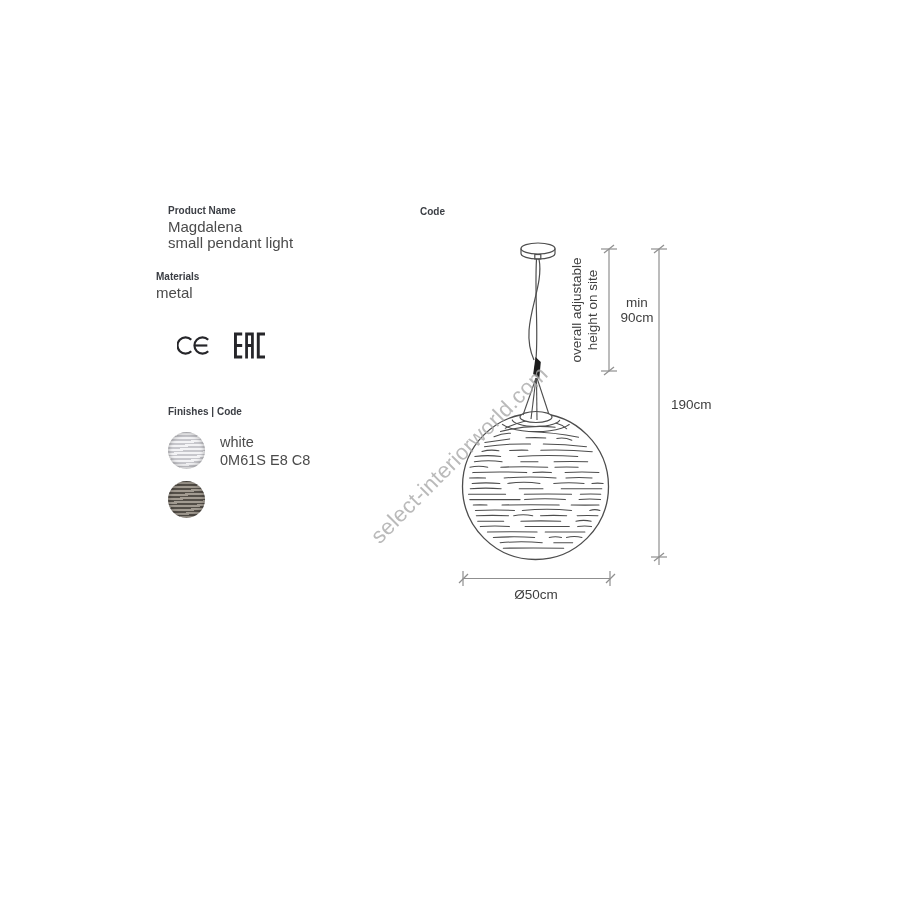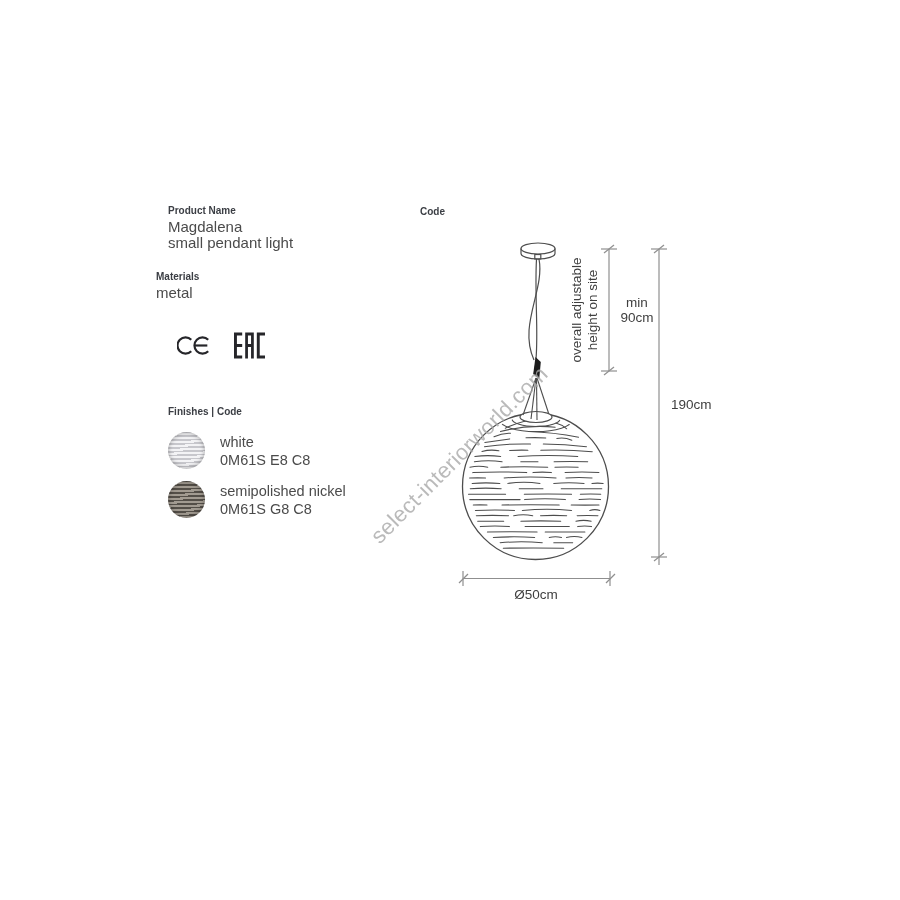--- a/index.html
+++ b/index.html
@@ -72,24 +72,20 @@
     <div class="finish-row">
       <div class="swatch" style="background: repeating-linear-gradient(178deg, rgb(199, 199, 204) 0px, rgb(199, 199, 204) 1.7px, rgb(243, 243, 245) 1.7px, rgb(243, 243, 245) 3.8px);"></div>
       <div class="finish-labels">
         <div>white</div>
         <div>0M61S E8 C8</div>
       </div>
     </div>
 
     <div class="finish-row">
       <div class="swatch" style="background: repeating-linear-gradient(178deg, rgb(84, 79, 72) 0px, rgb(84, 79, 72) 1.7px, rgb(162, 155, 145) 1.7px, rgb(162, 155, 145) 3.8px);"></div>
-      <div class="finish-labels">
-        <div>semipolished nickel</div>
-        <div>0M61S G8 C8</div>
-      </div>
     </div>
 
   </div>
 
   <div class="abs heading body-heading">Code</div>
 
   <svg class="abs drawing-svg" width="330" height="378" viewBox="430 232 330 378">
     <defs>
       <clipPath id="sphereClip">
           <circle cx="535.5" cy="486.5" r="71"></circle>

